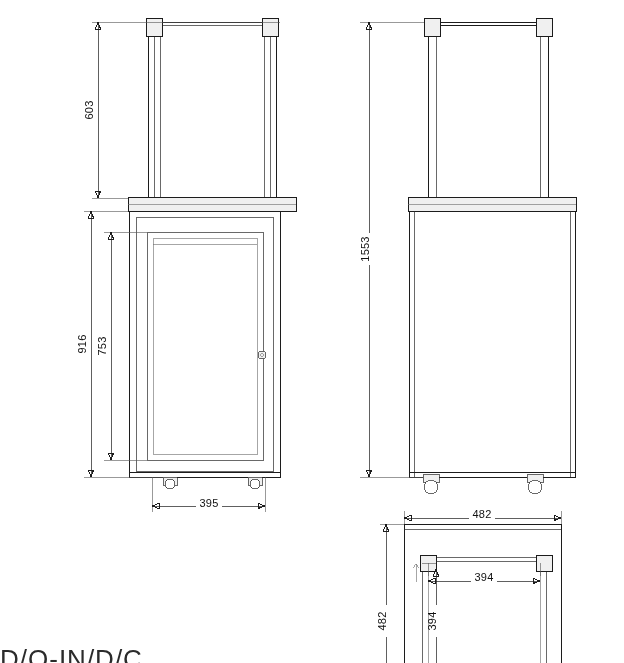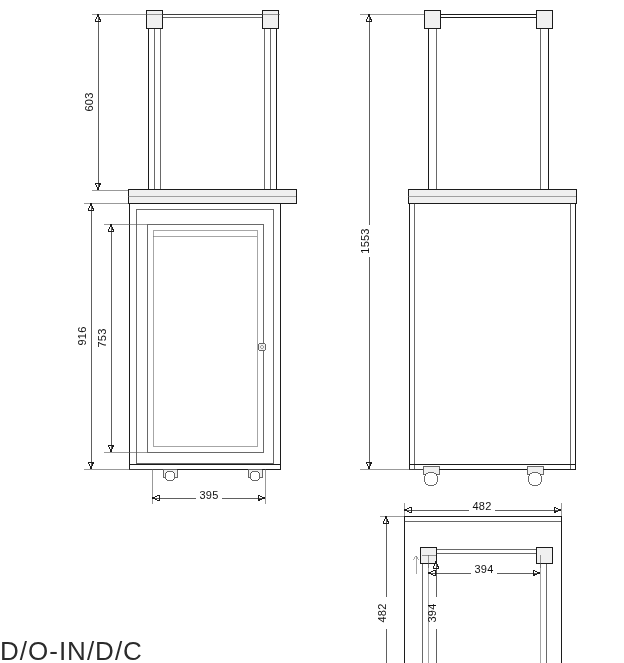--- a/index.html
+++ b/index.html
@@ -11,20 +11,21 @@
     width: 624px;
     height: 663px;
     font-family: "Liberation Sans", sans-serif;
     color: #1a1a1a;
     overflow: hidden;
   }
   #sheet {
     position: relative;
     width: 624px;
     height: 517px;
+    margin-top: 8px;
   }
   svg.drawing {
     position: absolute;
     left: 0;
     top: 0;
     width: 624px;
     height: 663px;
   }
   .dimtext {
     font-family: "Liberation Sans", sans-serif;

